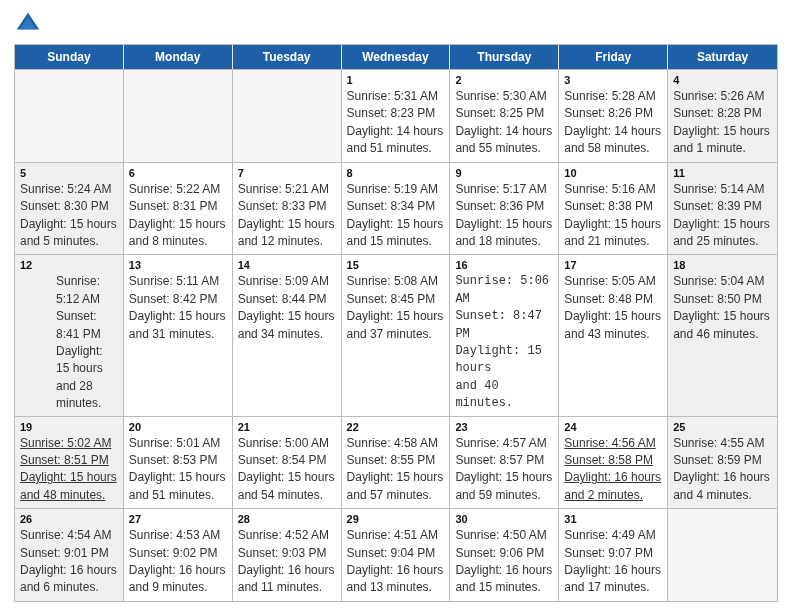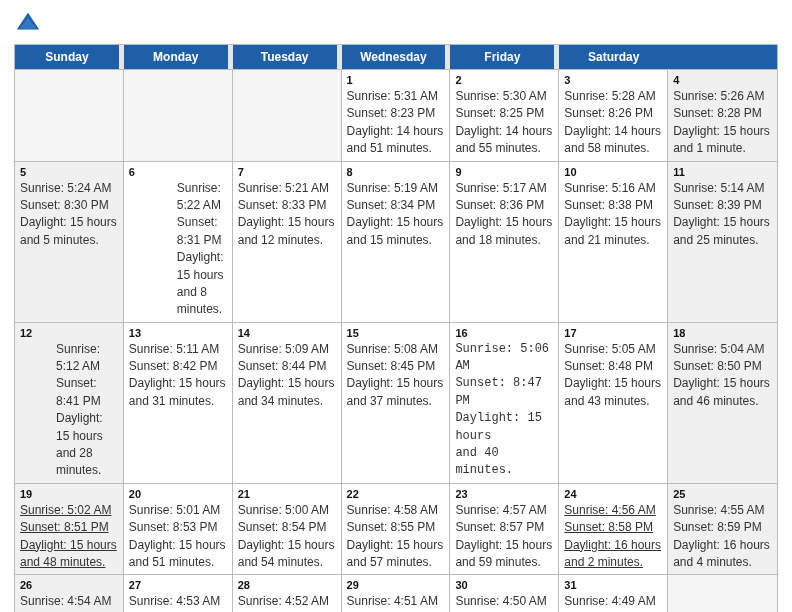--- a/index.html
+++ b/index.html
@@ -60,21 +60,21 @@
       display: grid;
       grid-template-columns: repeat(7, 1fr);
       background: #1e5fa8;
     }
     .cal-header-cell {
       color: #fff;
       font-size: 12px;
       font-weight: bold;
       text-align: center;
       padding: 5px 2px;
-      border-right: 5px solid #e5e5e5;
+      border-right: 1px solid #e5e5e5;
     }
     .cal-header-cell:last-child { border-right: none; }
     .cal-body {
       flex: 1;
       display: flex;
       flex-direction: column;
     }
     .cal-row {
       display: grid;
       grid-template-columns: repeat(7, 1fr);
@@ -126,20 +126,21 @@
       <div class="location-title"></div>
     </div>
   </div>
 
   <div class="calendar">
     <div class="cal-header-row">
     <div class="cal-header-cell">Sunday</div>
         <div class="cal-header-cell">Monday</div>
         <div class="cal-header-cell">Tuesday</div>
         <div class="cal-header-cell">Wednesday</div>
+        <div class="cal-header-cell">Thursday</div>
         <div class="cal-header-cell">Friday</div>
         <div class="cal-header-cell">Saturday</div>
       </div>
     <div class="cal-body">
     <div class="cal-row">
           <div class="cal-cell empty"></div>
           <div class="cal-cell empty"></div>
           <div class="cal-cell empty"></div>
           <div class="cal-cell">
             <span class="day-num">1</span>
@@ -173,21 +174,21 @@
         <div class="cal-row">
           <div class="cal-cell shaded">
             <span class="day-num">5</span>
             <div class="day-info" style="white-space: pre-line;">Sunrise: 5:24 AM
 Sunset: 8:30 PM
 Daylight: 15 hours
 and 5 minutes.</div>
           </div>
           <div class="cal-cell">
             <span class="day-num">6</span>
-            <div class="day-info" style="white-space: pre-line; margin-left: 48px;">Sunrise: 5:22 AM
+            <div class="day-info" style="white-space: pre-line;">Sunrise: 5:22 AM
 Sunset: 8:31 PM
 Daylight: 15 hours
 and 8 minutes.</div>
           </div>
           <div class="cal-cell">
             <span class="day-num">7</span>
             <div class="day-info" style="white-space: pre-line;">Sunrise: 5:21 AM
 Sunset: 8:33 PM
 Daylight: 15 hours
 and 12 minutes.</div>

